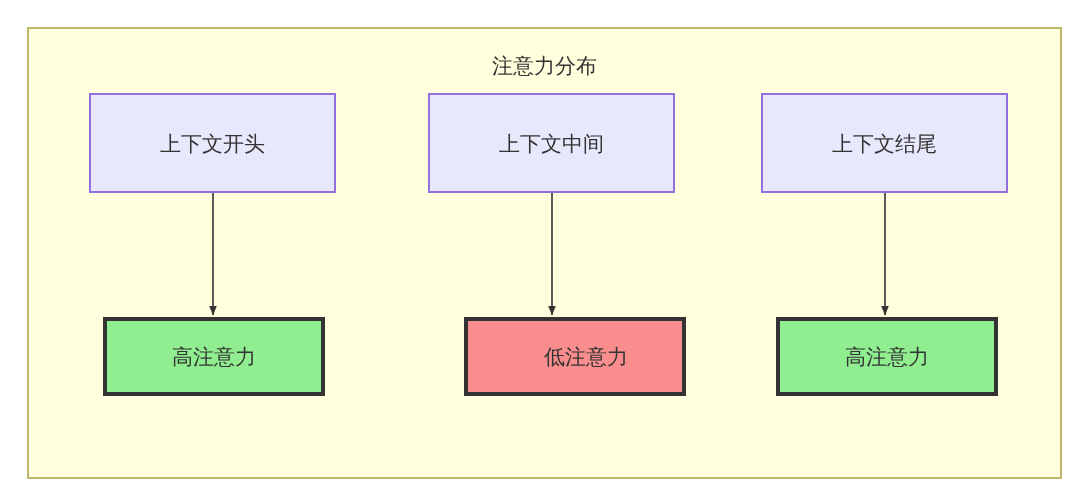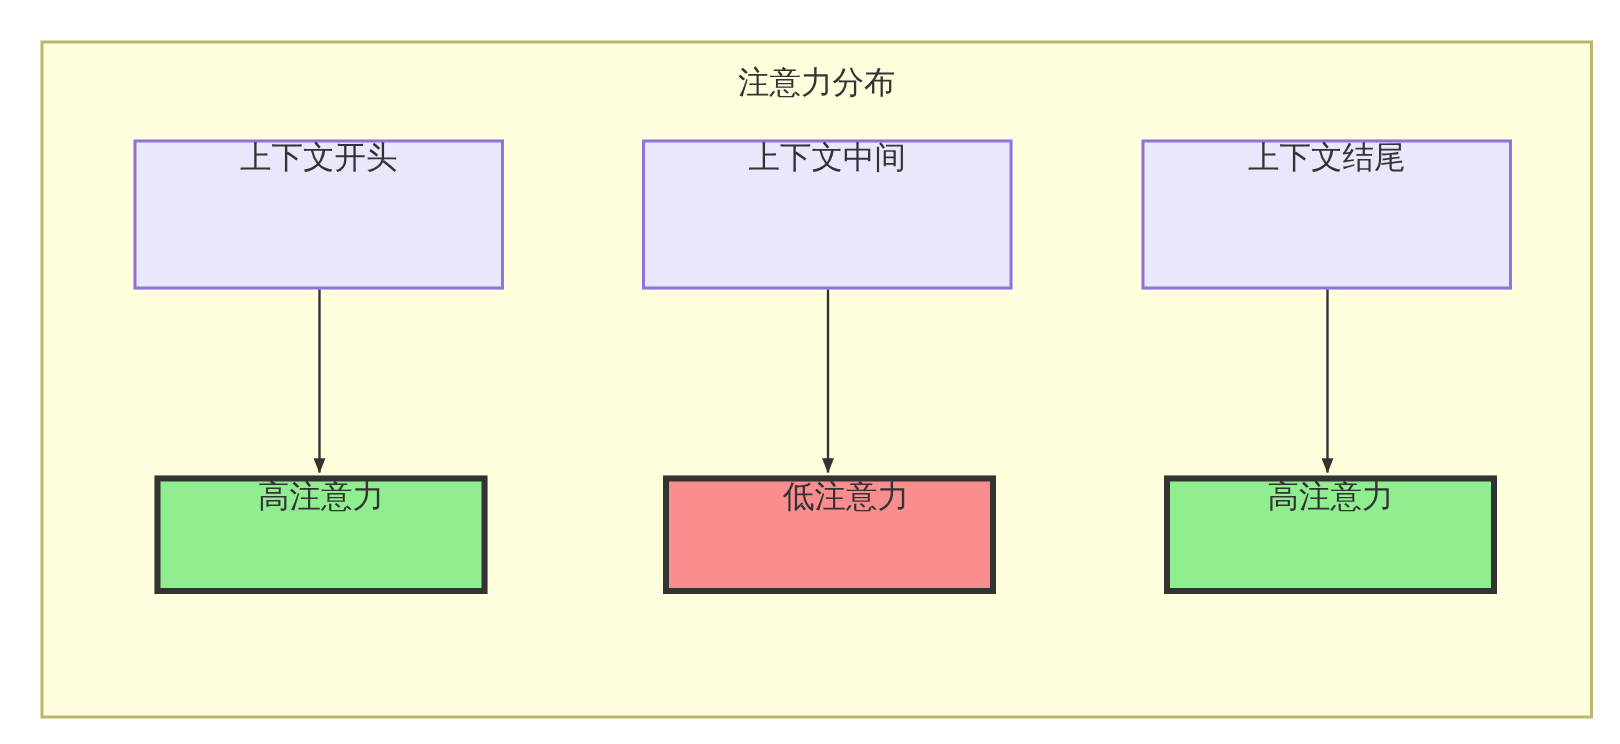--- a/index.html
+++ b/index.html
@@ -26,34 +26,34 @@
     top: 27px;
     width: 1035px;
     height: 452px;
     background: #ffffdd;
     border: 2px solid #bdb76b;
     box-sizing: border-box;
   }
   #subgraph-title {
     position: absolute;
     left: 0;
-    top: 14px;
+    top: 24px;
     width: 100%;
     text-align: center;
     font-size: 21px;
     color: #333333;
     line-height: 26px;
     white-space: nowrap;
   }
   
   .node {
     position: absolute;
     box-sizing: border-box;
     display: flex;
-    align-items: flex-start;
+    align-items: center;
     justify-content: center;
     font-size: 21px;
     color: #333333;
     line-height: 1;
     white-space: nowrap;
   }
   .node-top {
     width: 247px;
     height: 100px;
     top: 93px;
@@ -66,21 +66,21 @@
     top: 317px;
     border: 4px solid #333333;
   }
   .fill-green  { background: #90ee90; }
   .fill-red    { background: #fa8d8d; }
 
   .col1-top    { left: 89px; }
   .col2-top    { left: 428px; }
   .col3-top    { left: 761px; }
   .col1-bottom { left: 103px; }
-  .col2-bottom { left: 442px; padding-left: 22px; }
+  .col2-bottom { left: 464px; padding-left: 22px; }
   .col3-bottom { left: 776px; }
 
   
   #edges {
     position: absolute;
     left: 0;
     top: 0;
     width: 1080px;
     height: 496px;
     pointer-events: none;

